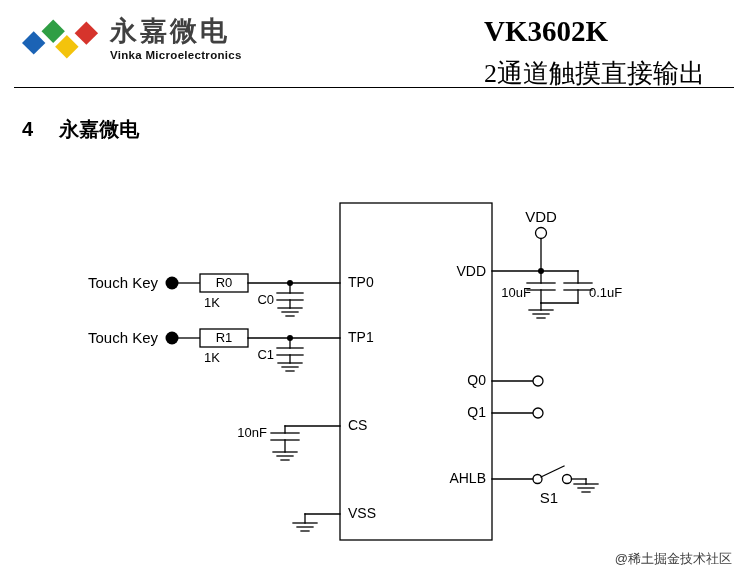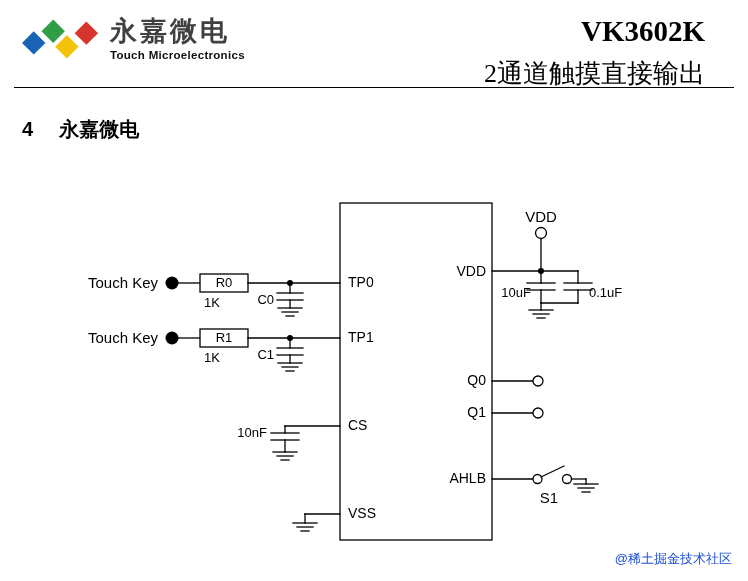--- a/index.html
+++ b/index.html
@@ -8,53 +8,53 @@
     font-family:"Liberation Sans", sans-serif; color:#000;
   }
   .page { position:absolute; inset:0; }
 
   
   .logo { position:absolute; left:22px; top:13px; display:flex; align-items:center; gap:10px; }
   .logo-mark { width:78px; height:52px; display:block; }
   .brand-cn { font-size:27px; font-weight:bold; color:#404040; letter-spacing:3px; line-height:1.1; }
   .brand-en { font-size:11.5px; font-weight:bold; color:#101010; margin-top:2px; letter-spacing:0.3px; }
 
-  .doc-id { position:absolute; right:43px; top:16px; text-align:right; font-family:"Liberation Serif", serif;margin-left:48px; }
+  .doc-id { position:absolute; right:43px; top:16px; font-family:"Liberation Serif", serif;margin-left:48px; }
   .part-number { font-size:29px; font-weight:bold; line-height:1.1; }
   .subtitle { font-size:26px; margin-top:8px; }
 
   .rule { position:absolute; left:14px; right:14px; top:87px; border-top:1.6px solid #000; }
 
   .section-title { position:absolute; left:22px; top:116px; font-size:20px; font-weight:bold; }
   .section-title .num { margin-right:26px; }
 
   
   .schematic { position:absolute; left:0; top:160px; width:748px; height:421px; }
   .schematic text { font-family:"Liberation Sans", sans-serif; fill:#000; }
   .wire { stroke:#000; stroke-width:1.3; fill:none; stroke-linecap:square; }
   .sym  { stroke:#000; stroke-width:1.3; fill:#ffffff; }
   .dot  { fill:#000; stroke:none; }
 
-  .watermark { position:absolute; right:16px; top:550px; font-size:13px; color:#1d4ed8; }
+  .watermark { position:absolute; right:16px; top:550px; font-size:13px; color:#404040; }
 </style>
 </head>
 <body>
 
 <div class="page">
 
   <div class="logo">
     <svg class="logo-mark" viewBox="0 0 80 52">
       <polygon points="12,18 24,30 12,42 0,30" fill="#1b63b5"></polygon>
       <polygon points="32,6 44,18 32,30 20,18" fill="#2f9e44"></polygon>
       <polygon points="46,22 58,34 46,46 34,34" fill="#f3c30c"></polygon>
       <polygon points="66,8 78,20 66,32 54,20" fill="#d6342c"></polygon>
     </svg>
     <div class="brand">
       <div class="brand-cn">永嘉微电</div>
-      <div class="brand-en">Touch Microelectronics</div>
+      <div class="brand-en">Vinka Microelectronics</div>
     </div>
   </div>
 
   <div class="doc-id">
     <div class="part-number">VK3602K</div>
     <div class="subtitle">2通道触摸直接输出</div>
   </div>
 
   <div class="rule"></div>
 

